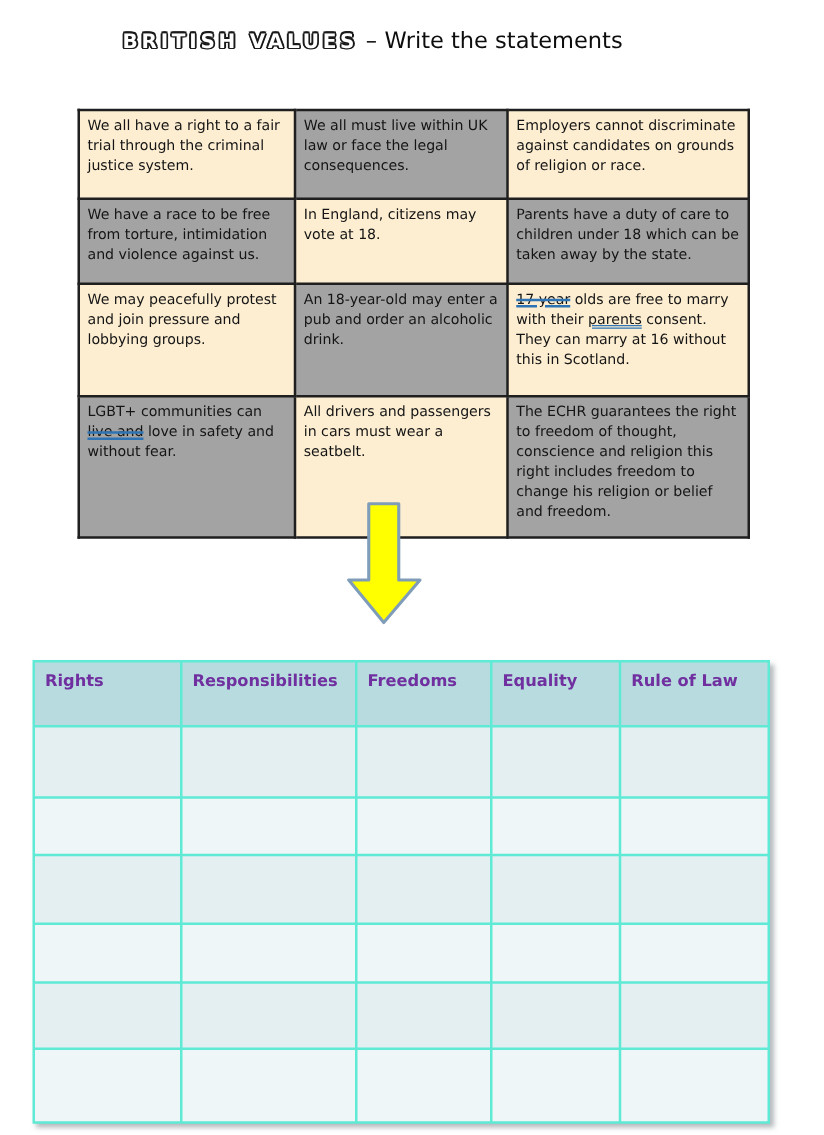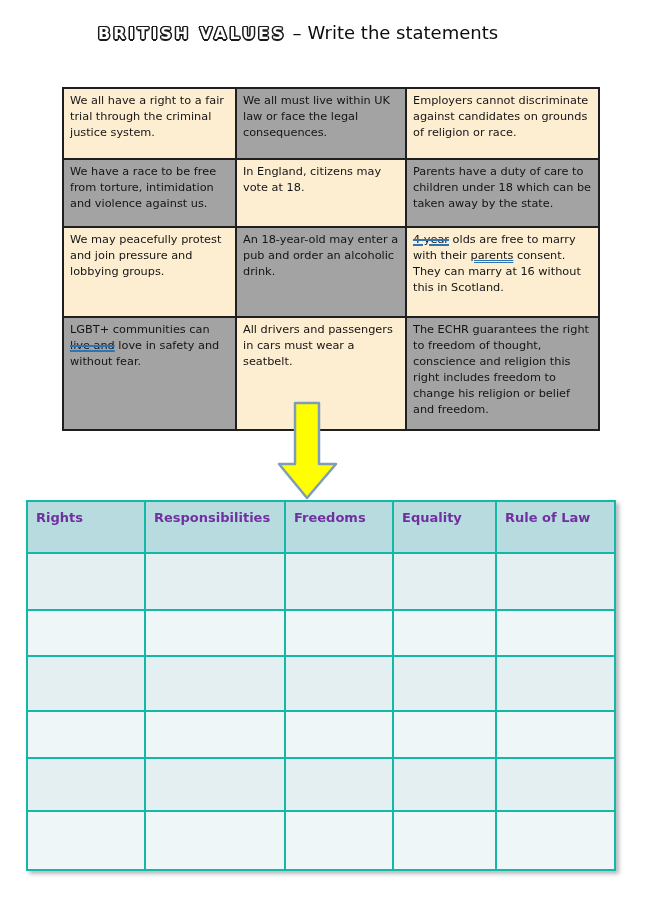--- a/index.html
+++ b/index.html
@@ -74,26 +74,26 @@
     top: 401px;
     width: 62px;
     height: 100px;
     z-index: 5;
   }
 
   
   table.sorter {
     position: absolute;
     left: 26px;
-    top: 500px;
+    top: 528px;
     border-collapse: separate;
     border-spacing: 2px;
     table-layout: fixed;
     box-shadow: 3px 3px 4px rgba(120,130,135,0.55);
-    background: #14b8a6;
+    background: #5eead4;
   }
   table.sorter th {
     background: #b7dbde;
     color: #7030a0;
     font-size: 13px;
     font-weight: bold;
     text-align: left;
     vertical-align: top;
     padding: 8px 0 0 8px;
     height: 50px;
@@ -128,21 +128,21 @@
     <td class="cream">Employers cannot discriminate against candidates on grounds of religion or race.</td>
   </tr>
   <tr style="height:68px">
     <td class="blue">We have a race to be free from torture, intimidation and violence against us.</td>
     <td class="cream">In England, citizens may vote at 18.</td>
     <td class="blue">Parents have a duty of care to children under 18 which can be taken away by the state.</td>
   </tr>
   <tr style="height:90px">
     <td class="cream">We may peacefully protest and join pressure and lobbying groups.</td>
     <td class="blue">An 18-year-old may enter a pub and order an alcoholic drink.</td>
-    <td class="cream"><span class="del">4 year</span><span> olds are free to marry with their </span><span class="gram">parents</span><span> consent. They can marry at 16 without this in Scotland.</span></td>
+    <td class="cream"><span class="del">17 year</span><span> olds are free to marry with their </span><span class="gram">parents</span><span> consent. They can marry at 16 without this in Scotland.</span></td>
   </tr>
   <tr style="height:113px">
     <td class="blue"><span>LGBT+ communities can </span><span class="del">live and</span><span> love in safety and without fear.</span></td>
     <td class="cream">All drivers and passengers in cars must wear a seatbelt.</td>
     <td class="blue">The ECHR guarantees the right to freedom of thought, conscience and religion this right includes freedom to change his religion or belief and freedom.</td>
   </tr>
 </tbody>
   </table>
 
 <div class="arrow-wrap">

